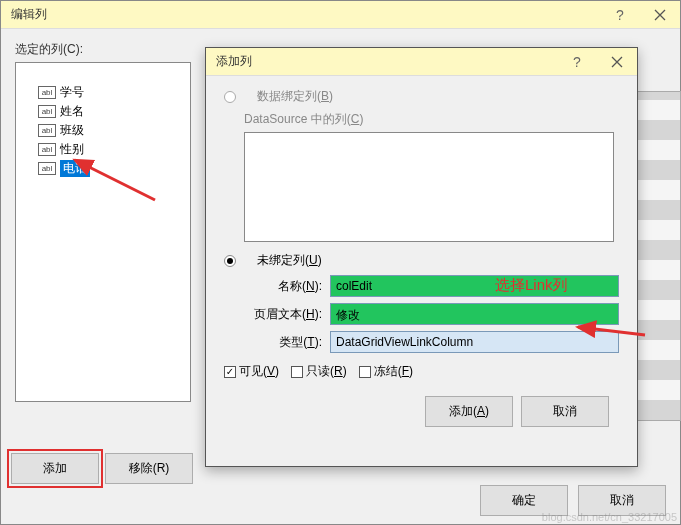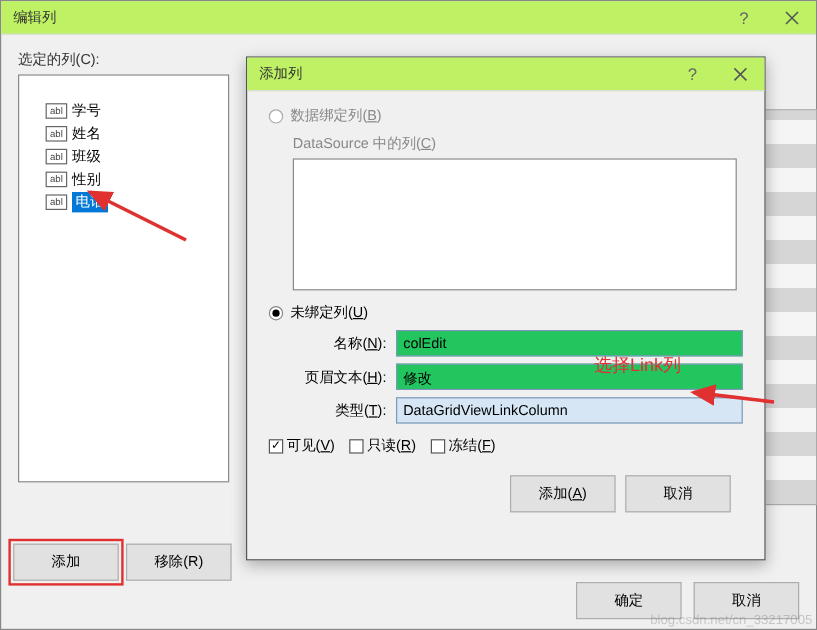--- a/index.html
+++ b/index.html
@@ -1,19 +1,19 @@
 <!DOCTYPE html>
 <html><head>
 <meta charset="utf-8">
 <style>
 * { box-sizing: border-box; font-family: "Microsoft YaHei", "Segoe UI", sans-serif; font-size: 12px; }
 body { margin: 0; width: 681px; height: 525px; background: #f0f0f0; position: relative; overflow: hidden; }
 
 .outer-dialog { position: absolute; left: 0; top: 0; width: 681px; height: 525px; background: #f0f0f0; border: 1px solid #888; }
-.titlebar { height: 28px; background: #bef264; border-bottom: 1px solid #ddd; display: flex; align-items: center; padding-left: 10px; }
+.titlebar { height: 28px; background: #fef9c3; border-bottom: 1px solid #ddd; display: flex; align-items: center; padding-left: 10px; }
 .titlebar .title { flex: 1; color: #333; }
 .titlebar .help, .titlebar .close { width: 40px; text-align: center; color: #666; font-size: 14px; }
 .titlebar .close svg, .titlebar .help svg { display: block; margin: 0 auto; }
 
 .outer-body { padding: 12px 14px; }
 .section-label { color: #333; margin-bottom: 4px; }
 .columns-list { background: #fff; border: 1px solid #888; width: 176px; height: 340px; padding: 20px; }
 .col-item { display: flex; align-items: center; gap: 4px; padding: 1px 2px; }
 .col-item .badge { width: 18px; height: 13px; border: 1px solid #666; font-size: 8px; display: flex; align-items: center; justify-content: center; color: #444; background: #fff; }
 .col-item .name { color: #000; }
@@ -21,21 +21,21 @@
 
 .bottom-buttons { position: absolute; left: 10px; bottom: 40px; display: flex; gap: 6px; }
 .btn { background: #e1e1e1; border: 1px solid #adadad; padding: 6px 0; width: 88px; text-align: center; cursor: default; }
 .btn.highlighted { outline: 2px solid #e03030; outline-offset: 2px; }
 
 .final-buttons { position: absolute; right: 14px; bottom: 8px; display: flex; gap: 10px; }
 
 .inner-dialog { position: absolute; left: 205px; top: 47px; width: 433px; height: 420px; background: #f0f0f0; border: 1px solid #555; box-shadow: 0 4px 12px rgba(0,0,0,0.3); z-index: 10; }
 .inner-body { padding: 12px 18px; }
 
-.radio-row { display: flex; align-items: center; gap: 6px; margin-bottom: 6px; }
+.radio-row { display: flex; align-items: center; gap: 21px; margin-bottom: 6px; }
 .radio-row.disabled { color: #888; }
 .radio { width: 12px; height: 12px; border: 1px solid #888; border-radius: 50%; background: #fff; display: inline-flex; align-items: center; justify-content: center; }
 .radio.checked::after { content: ""; width: 6px; height: 6px; background: #000; border-radius: 50%; }
 .radio.disabled { border-color: #aaa; }
 .underline { text-decoration: underline; }
 .sub-label { margin-left: 20px; color: #888; margin-top: 6px; }
 .ds-box { margin: 4px 0 10px 20px; width: 370px; height: 110px; background: #fff; border: 1px solid #888; }
 
 .form-row { display: flex; align-items: center; margin: 6px 0 6px 20px; gap: 8px; }
 .form-row .lbl { width: 78px; text-align: right; }
@@ -170,21 +170,21 @@
       </span>
     </div>
 
     <div class="inner-buttons">
       <div class="btn">添加(<span class="underline">A</span>)</div>
       <div class="btn">取消</div>
     </div>
   </div>
 </div>
 
-<div class="annotation" style="left:495px; top:295px;">选择Link列</div>
+<div class="annotation" style="left:495px; top:276px;">选择Link列</div>
 <svg class="arrow2" style="left:570px; top:305px;" width="80" height="40">
   <defs>
       <marker id="ah2" markerWidth="8" markerHeight="8" refX="6" refY="3" orient="auto">
         <path d="M0,0 L7,3 L0,6 Z" fill="#e03030"></path>
       </marker>
     </defs>
   <line x1="75" y1="30" x2="8" y2="22" stroke="#e03030" stroke-width="3" marker-end="url(#ah2)"></line>
 </svg>
 
 <div class="watermark">blog.csdn.net/cn_33217005</div>

